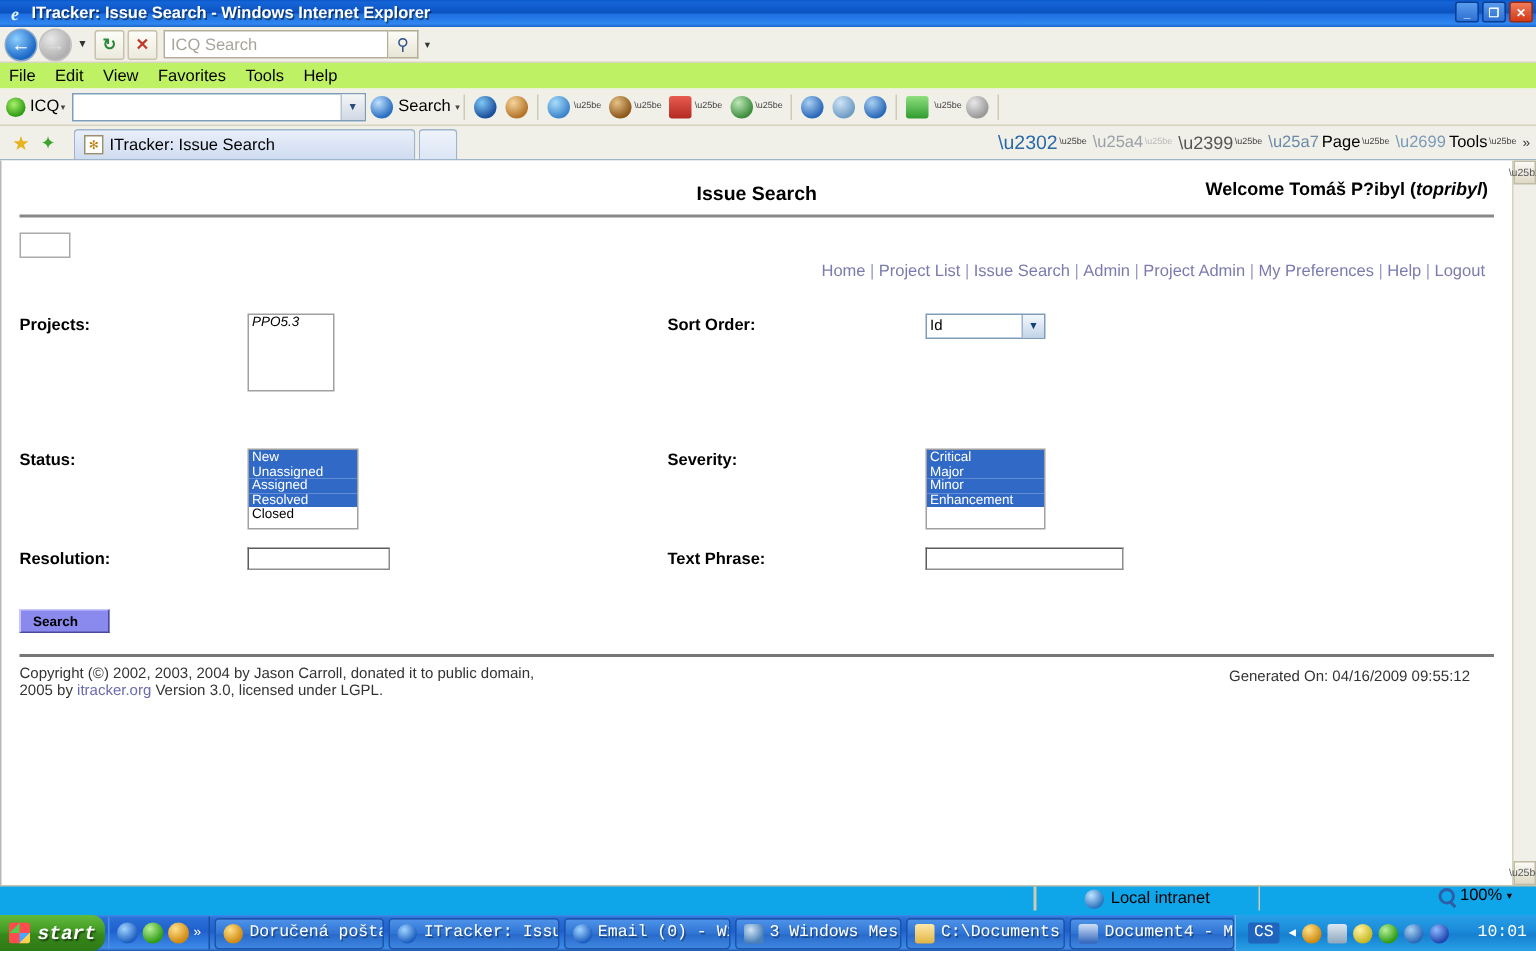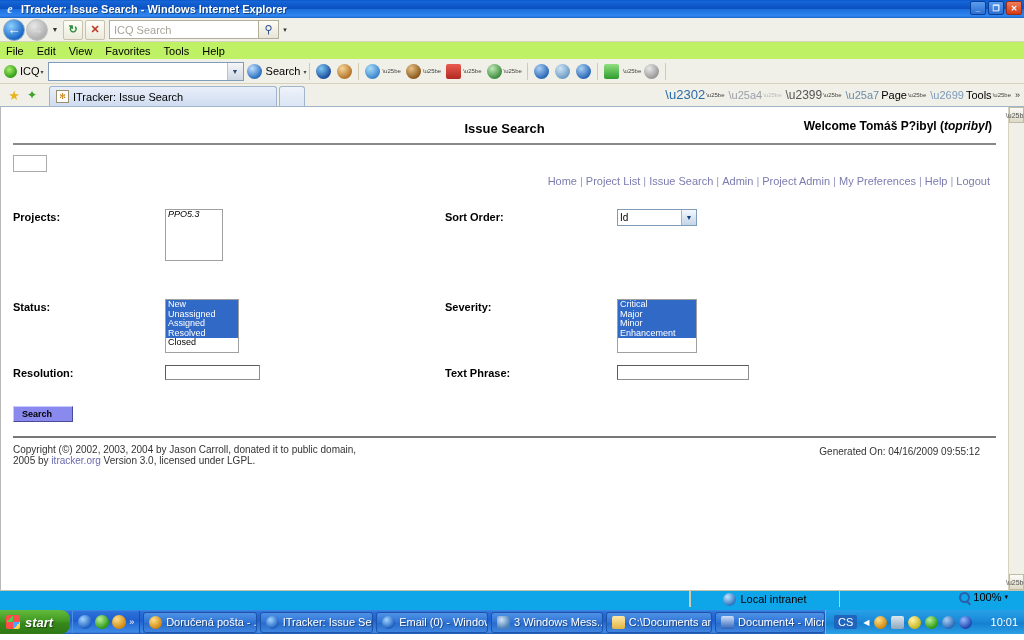--- a/index.html
+++ b/index.html
@@ -301,21 +301,21 @@
   }
   .mag:after {
     content:''; position:absolute; right:-3px; bottom:-3px;
     width:5px; height:2px; background:#2c5fa8; transform: rotate(45deg);
   }
 
   
   .taskbar {
     height: 24px;
     background: linear-gradient(to bottom, #3f8ce8 0%, #2b70d8 8%, #1e5fcd 45%, #2468d4 52%, #3d8ae6 92%, #1f55b0 100%);
-    display: flex; align-items: center;
+    display: flex; align-items: center; font-family: Liberation Mono, monospace;
   }
   .startbtn {
     height: 24px; width: 78px;
     background: linear-gradient(to bottom, #63ba3c 0%, #419a22 45%, #37881b 55%, #2e7916 100%);
     border-radius: 0 9px 9px 0;
     display: flex; align-items: center; padding-left: 6px;
     color: #fff; font-size: 13px; font-weight: bold; font-style: italic;
     text-shadow: 1px 1px 1px rgba(0,0,0,.5);
   }
   .start-flag {

